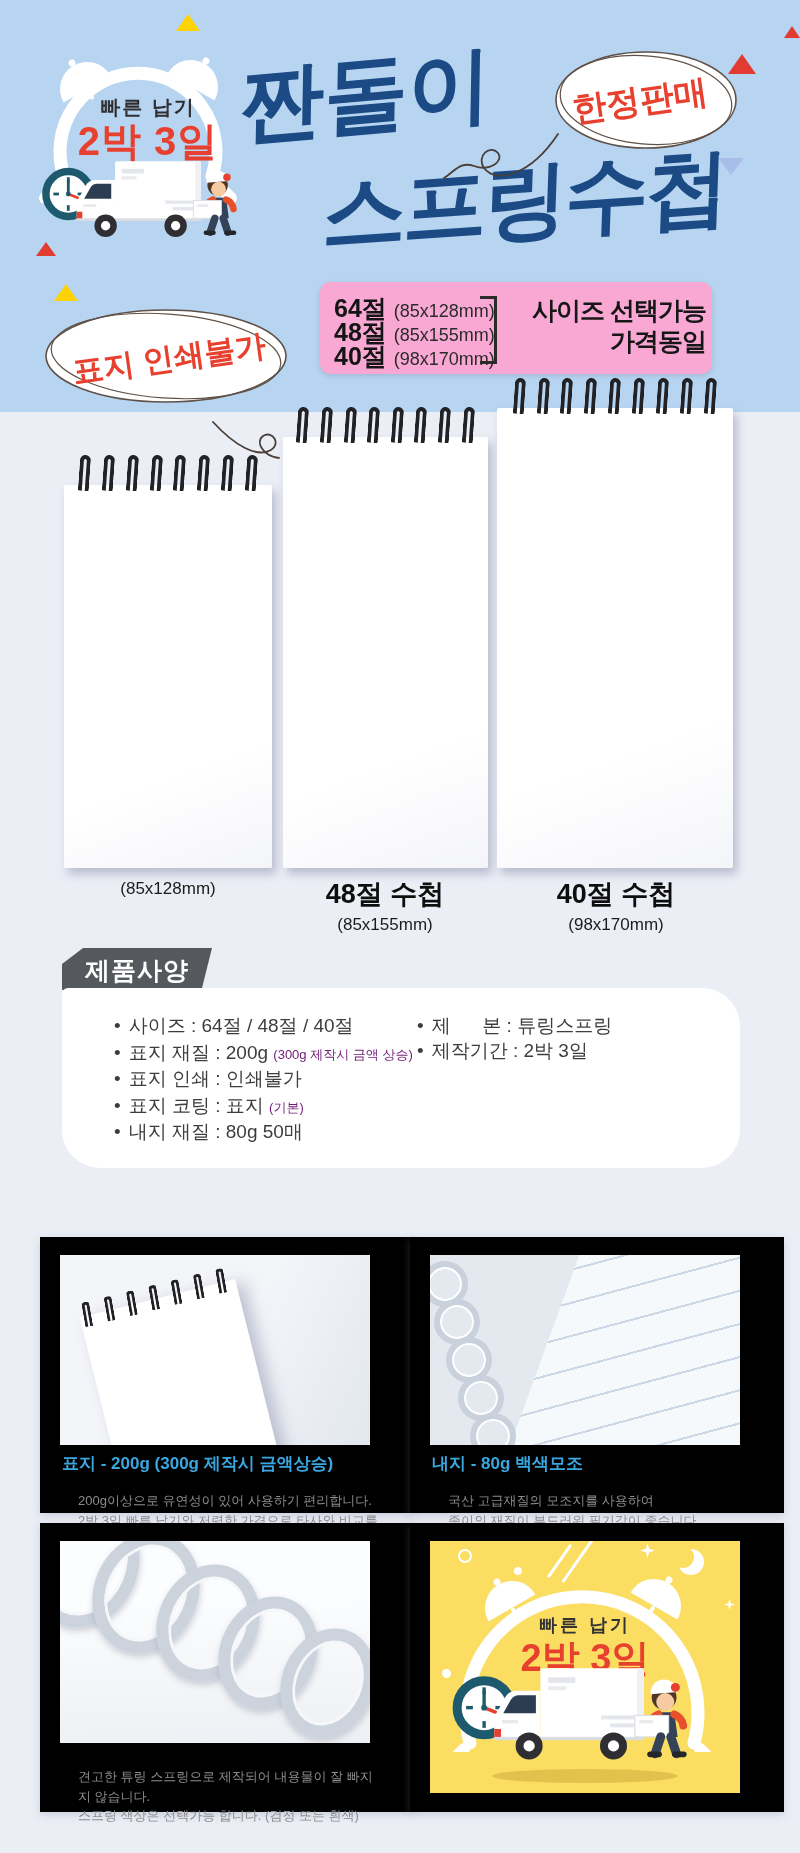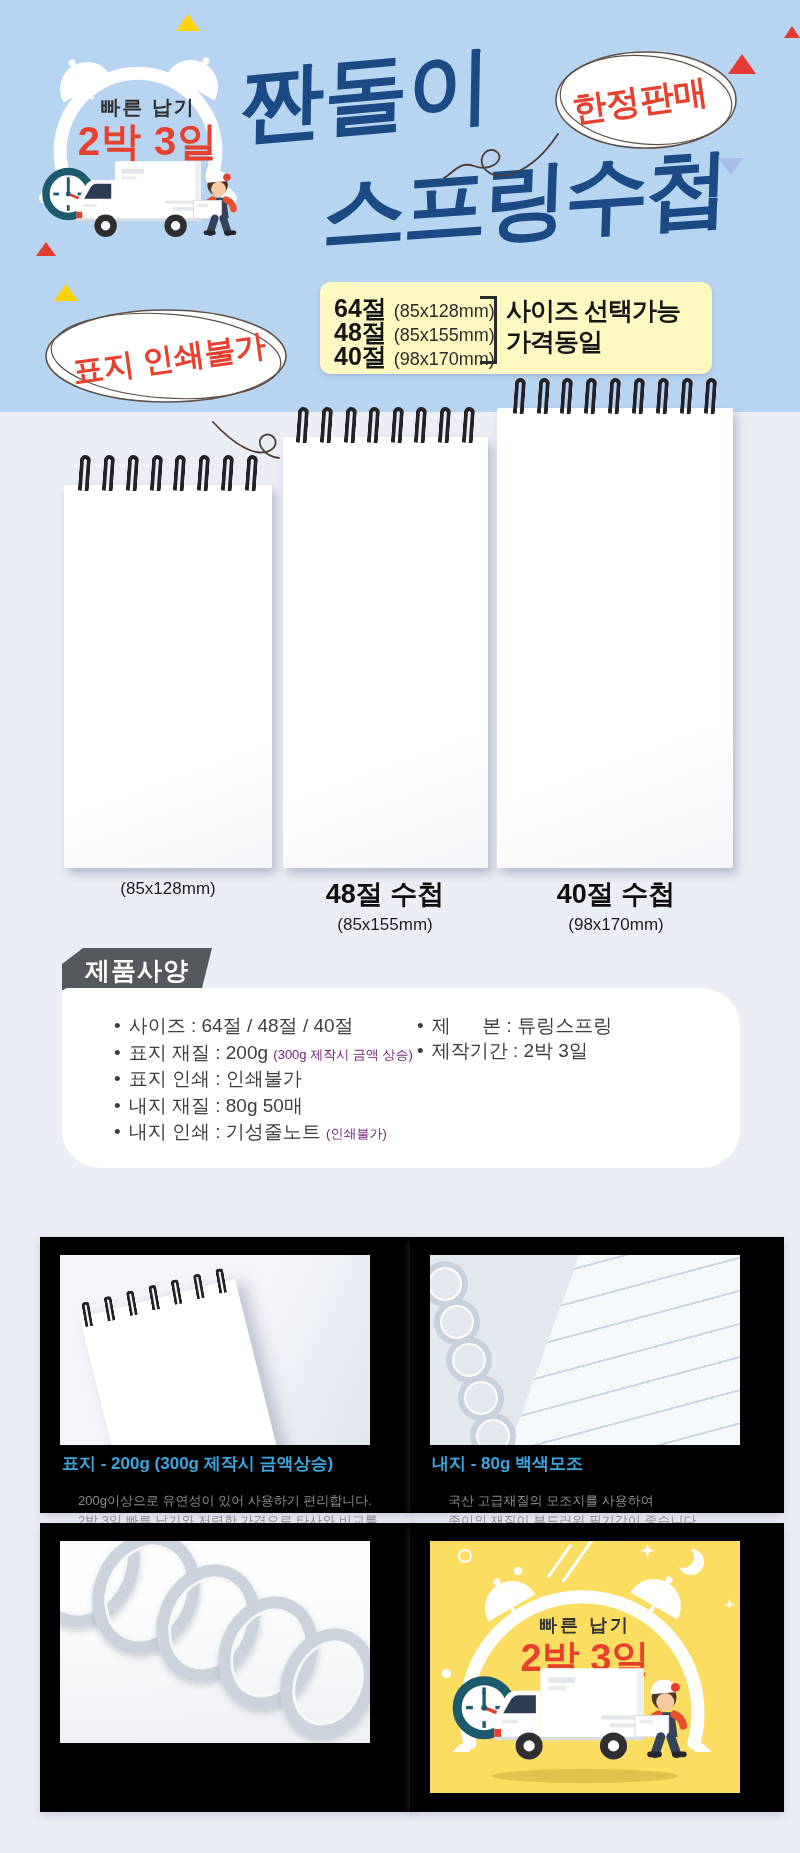--- a/index.html
+++ b/index.html
@@ -11,26 +11,26 @@
   .tri.up{border-left-width:12px;border-right-width:12px;border-bottom-width:17px;border-top-width:0;}
   .tri.down{border-left-width:13px;border-right-width:13px;border-top-width:17px;border-bottom-width:0;}
   
   .badge-line1{position:absolute;left:53px;top:94px;width:190px;text-align:center;font-size:20px;font-weight:800;color:#2e2e30;letter-spacing:2px;}
   .badge-line2{position:absolute;left:43px;top:114px;width:210px;text-align:center;font-size:40px;font-weight:900;color:#e8402e;letter-spacing:1px;}
   
   .title1{position:absolute;left:240px;top:52px;font-size:84px;line-height:1;font-weight:900;color:#1b4a85;transform:rotate(-5deg) skewX(-6deg);margin:0;}
   .title2{position:absolute;left:322px;top:158px;font-size:84px;line-height:1;font-weight:900;color:#1b4a85;transform:rotate(-4deg) skewX(-6deg);margin:0;letter-spacing:-3px;}
   .bubble-text{position:absolute;font-weight:900;color:#e8402e;transform:rotate(-8deg);white-space:nowrap;}
   
-  .size-box{position:absolute;left:320px;top:282px;width:392px;height:92px;background:#fef9c3;border-radius:10px;box-shadow:0 2px 5px rgba(90,100,140,.25);padding:10px 0 18px 14px;box-sizing:border-box;}
+  .size-box{position:absolute;left:320px;top:282px;width:392px;height:92px;background:#f9a8d4;border-radius:10px;box-shadow:0 2px 5px rgba(90,100,140,.25);padding:10px 0 18px 14px;box-sizing:border-box;}
   .size-row{display:flex;align-items:baseline;gap:7px;height:24px;}
   .size-row .sz{font-size:25px;font-weight:800;color:#141414;}
   .size-row .dm{font-size:18px;color:#2b2b2b;}
   .size-bracket{position:absolute;left:160px;top:14px;width:14px;height:62px;border-top:3px solid #2b2b2b;border-right:3px solid #2b2b2b;border-bottom:3px solid #2b2b2b;}
-  .size-note{position:absolute;left:186px;top:13px;width:200px;text-align:left;font-weight:800;color:#161616;font-size:25px;line-height:31px;letter-spacing:-1px;}
+  .size-note{position:absolute;left:186px;top:13px;width:200px;text-align:right;font-weight:800;color:#161616;font-size:25px;line-height:31px;letter-spacing:-1px;}
   
   .notebook{position:absolute;}
   .notebook .sheet{position:absolute;left:0;right:0;top:30px;bottom:0;background:linear-gradient(160deg,#ffffff 72%,#f4f5f9);box-shadow:4px 6px 10px rgba(112,118,150,.42);border-radius:2px;}
   .spiral{position:absolute;left:7%;right:7%;top:0;height:38px;display:flex;justify-content:space-between;z-index:2;}
   .spiral i{display:block;width:11px;height:36px;border:4px solid #222226;border-bottom:none;border-radius:9px 9px 2px 2px;transform:rotate(4deg);box-sizing:border-box;}
   .spiral.small{height:26px;}
   .spiral.small i{width:8px;height:25px;border-width:3px;}
   .nb-label{position:absolute;top:876px;text-align:center;}
   .nb-label .nm{font-size:27px;font-weight:800;color:#0e0e0e;}
   .nb-label .dm{font-size:17px;color:#1c1c1c;margin-top:3px;}
@@ -253,22 +253,22 @@
     </div>
   </section>
 
   <section>
     <div class="spec-tab">제품사양</div>
     <div class="spec-panel">
       <ul>
         <li><span>사이즈 : 64절 / 48절 / 40절</span> <small></small></li>
         <li><span>표지 재질 : 200g</span> <small>(300g 제작시 금액 상승)</small></li>
         <li><span>표지 인쇄 : 인쇄불가</span> <small></small></li>
+        <li><span>표지 코팅 : 표지</span> <small>(기본)</small></li>
         <li><span>내지 재질 : 80g 50매</span> <small></small></li>
-        <li><span>내지 인쇄 : 기성줄노트</span> <small>(인쇄불가)</small></li>
       </ul>
       <ul class="spec-right">
         <li><span>제&nbsp;&nbsp;&nbsp;&nbsp;&nbsp;&nbsp;본 : 튜링스프링</span></li>
         <li><span>제작기간 : 2박 3일</span></li>
       </ul>
     </div>
   </section>
 
 
   <section>
@@ -315,20 +315,23 @@
 
     <div class="card" style="left:40px;top:1523px;height:289px">
       <div class="photo p3">
         <div class="ring" style="left:-30px;top:-40px;width:84px;height:104px;transform:rotate(24deg)"></div>
         <div class="ring" style="left:34px;top:-10px;width:80px;height:100px;transform:rotate(24deg)"></div>
         <div class="ring" style="left:98px;top:22px;width:76px;height:96px;transform:rotate(24deg)"></div>
         <div class="ring" style="left:160px;top:54px;width:72px;height:92px;transform:rotate(24deg)"></div>
         <div class="ring" style="left:222px;top:86px;width:68px;height:88px;transform:rotate(24deg)"></div>
       </div>
       <div class="caption" style="top:228px">
+        <p class="cap-body">
+          <span>견고한 튜링 스프링으로 제작되어 내용물이 잘 빠지지 않습니다.</span><br><span>스프링 색상은 선택가능 합니다. (검정 또는 흰색)</span>
+        </p>
       </div>
     </div>
 
     <div class="card" style="left:410px;top:1523px;height:289px">
       <div class="photo p4">
         <div class="dot hollow" style="left:28px;top:8px;width:10px;height:10px"></div>
         <div class="star4" style="left:210px;top:2px;width:15px;height:15px"></div>
         <div class="moon" style="left:248px;top:8px"></div>
         <div class="star4" style="left:294px;top:58px;width:11px;height:11px"></div>
         <div class="streak" style="left:128px;top:0;height:40px"></div>

